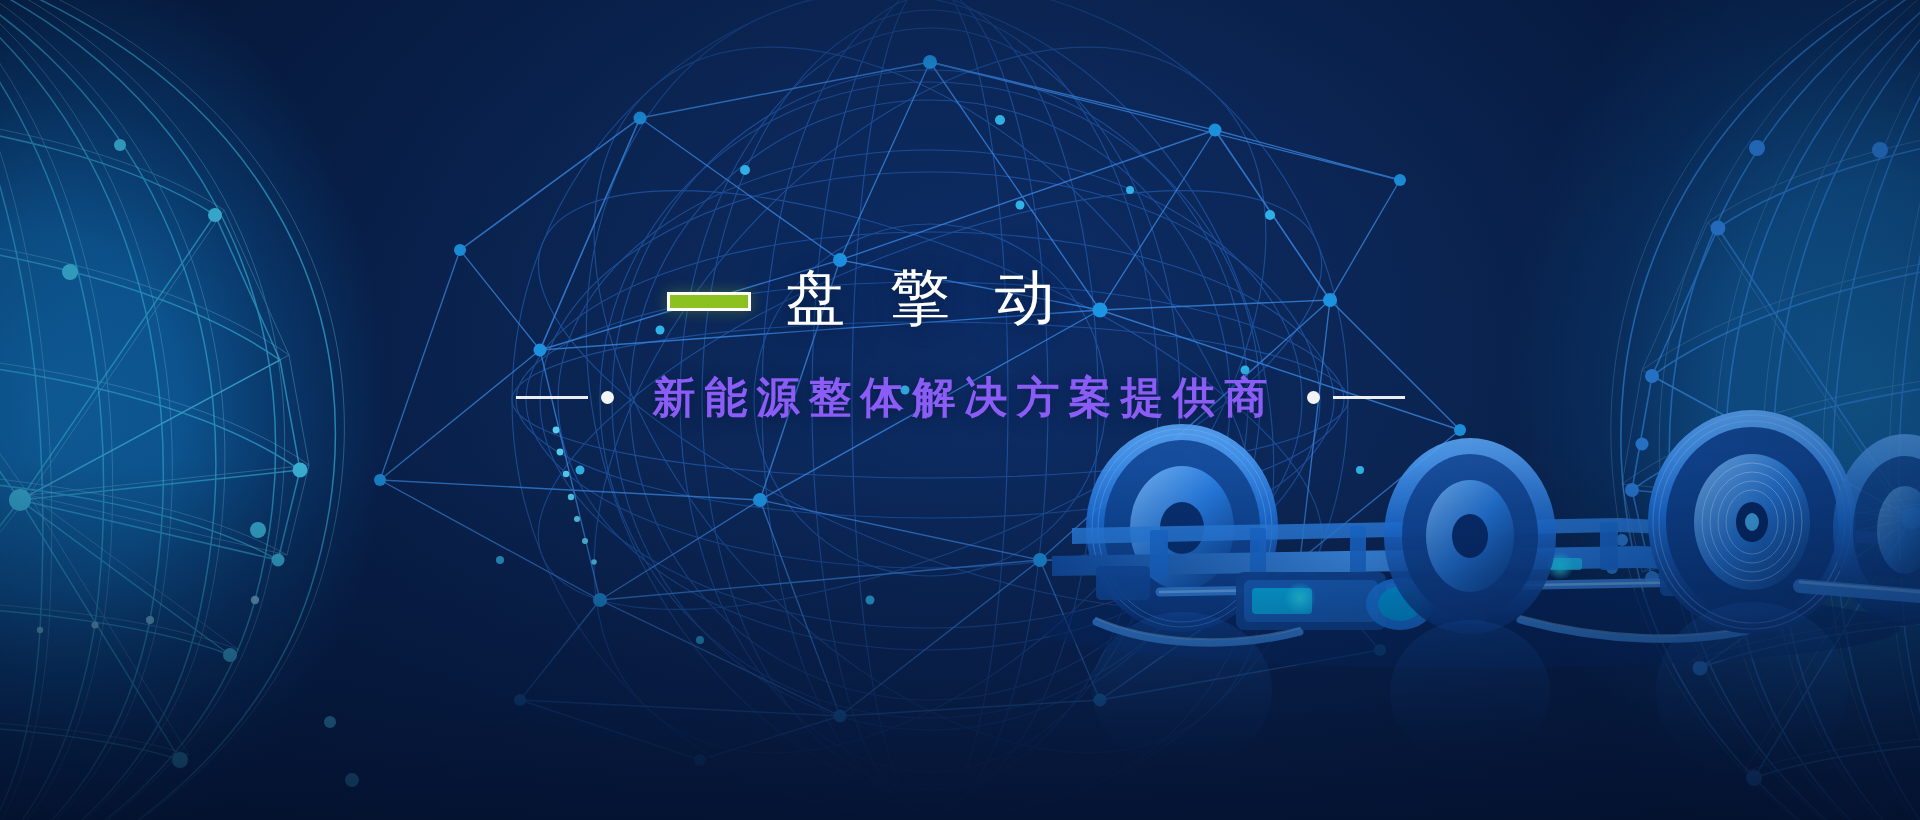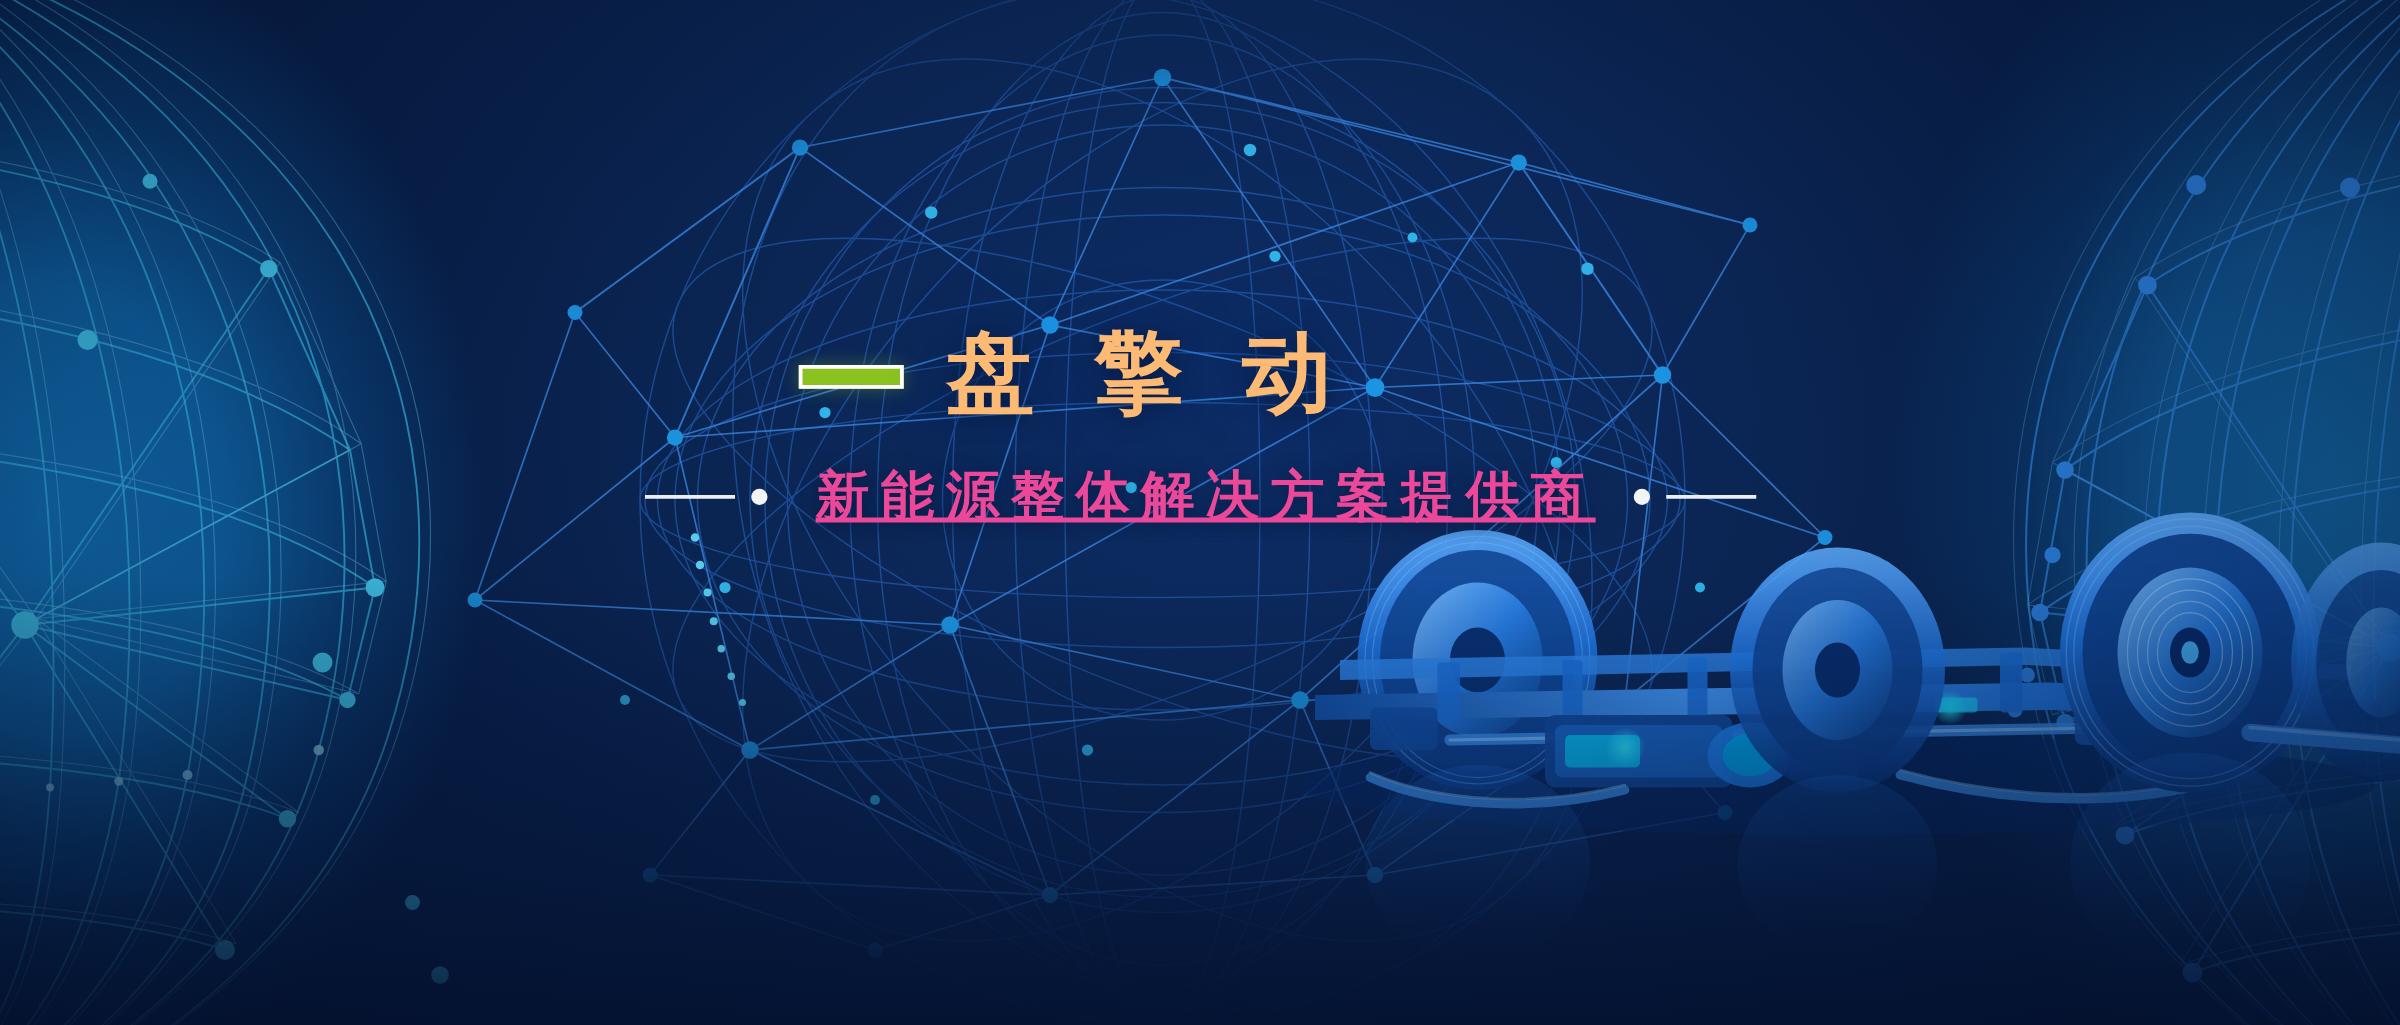--- a/index.html
+++ b/index.html
@@ -60,23 +60,23 @@
   .dash-accent{
     width:84px;height:19px;
     background:#8cc21f;
     border:3px solid #ffffff;
     box-sizing:border-box;
     margin-right:34px;
     margin-top:6px;
     box-shadow:0 0 14px rgba(140,194,31,.35);
   }
   .headline{
-    font-size:71px;
-    font-weight:bold;
-    color:#fdba74;
+    font-size:60px;
+    font-weight:normal;
+    color:#ffffff;
     letter-spacing:14px;
     line-height:1;
     white-space:pre;
     text-shadow:0 2px 18px rgba(5,22,60,.75), 0 0 44px rgba(10,40,100,.55);
   }
 
   .sub-row{
     display:flex;align-items:center;justify-content:center;
     margin-top:26px;
     gap:0;
@@ -88,28 +88,27 @@
     width:72px;height:3px;background:#ffffff;opacity:.92;
   }
   .rule .dot{
     width:13px;height:13px;border-radius:50%;background:#ffffff;opacity:.95;
   }
   .rule.left .bar{margin-right:13px;}
   .rule.right .bar{margin-left:13px;}
   .subtitle{
     font-size:43px;
     font-weight:bold;
-    color:#ec4899;
+    color:#8b5cf6;
     letter-spacing:9px;
     line-height:1;
     white-space:pre;
     margin:0 30px;
     padding-left:9px;
     text-shadow:0 2px 14px rgba(5,22,60,.7);
-    text-decoration:underline;
   }
 </style>
 </head>
 <body>
 
 <div id="banner">
 
   <div class="bg-base"></div>
   <div class="bg-left-glow"></div>
   <div class="bg-right-glow"></div>

